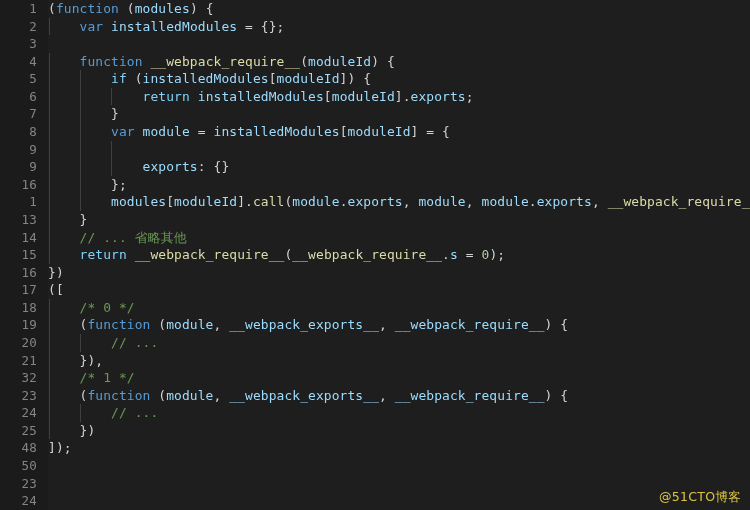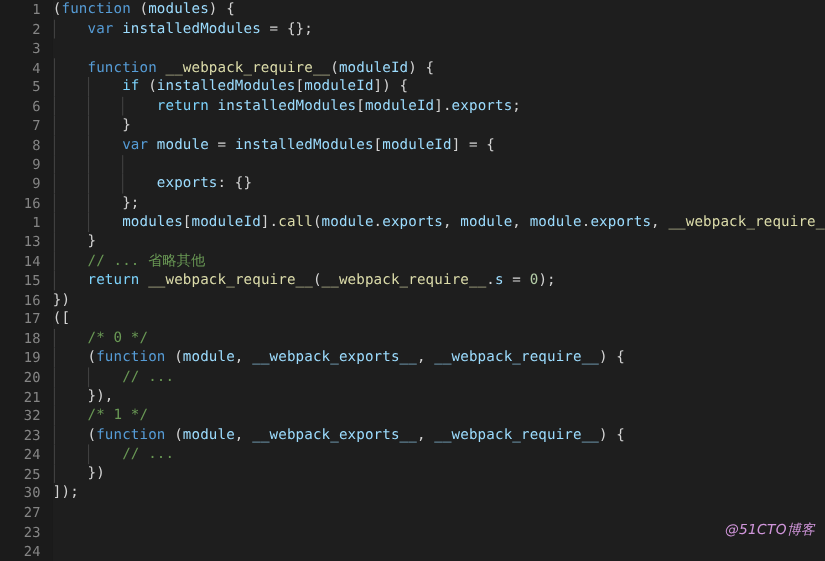--- a/index.html
+++ b/index.html
@@ -82,28 +82,27 @@
   .var  { color: #9cdcfe; }  
   .num  { color: #b5cea8; }  
   .com  { color: #6a9955; }  
   .pun  { color: #d4d4d4; }  
   .prop { color: #9cdcfe; }  
 
   
   .watermark {
     position: absolute;
     right: 9px;
-    bottom: 20px;
+    bottom: 4px;
     z-index: 5;
-    color: #f0abfc;
+    color: #fde047;
     font-size: 12.5px;
     font-family: "DejaVu Sans", "Liberation Sans", sans-serif;
     letter-spacing: 0.3px;
     opacity: 0.85;
-    font-style: italic;
   }
 </style>
 </head>
 <body>
 
 <div id="app">
 
   <div class="gutter" id="gutter">
       <div class="gutter-line">1</div>
       <div class="gutter-line">2</div>
@@ -123,22 +122,22 @@
       <div class="gutter-line">16</div>
       <div class="gutter-line">17</div>
       <div class="gutter-line">18</div>
       <div class="gutter-line">19</div>
       <div class="gutter-line">20</div>
       <div class="gutter-line">21</div>
       <div class="gutter-line">32</div>
       <div class="gutter-line">23</div>
       <div class="gutter-line">24</div>
       <div class="gutter-line">25</div>
-      <div class="gutter-line">30</div>
-      <div class="gutter-line">27</div>
+      <div class="gutter-line">48</div>
+      <div class="gutter-line">50</div>
       <div class="gutter-line">23</div>
       <div class="gutter-line">24</div>
     </div>
 
   <div class="code" id="code">
       <div class="line"><span class="guides"></span><span class="txt"><span class="pun">(</span><span class="kw">function</span><span class="pun"> (</span><span class="var">modules</span><span class="pun">) {</span></span></div>
       <div class="line"><span class="guides"><span class="guide" style="left: 0.5px;"></span></span><span class="txt"><span class="pun">    </span><span class="kw">var</span><span class="pun"> </span><span class="var">installedModules</span><span class="pun"> = {};</span></span></div>
       <div class="line"><span class="guides"></span><span class="txt"></span></div>
       <div class="line"><span class="guides"><span class="guide" style="left: 0.5px;"></span></span><span class="txt"><span class="pun">    </span><span class="kw">function</span><span class="pun"> </span><span class="fn">__webpack_require__</span><span class="pun">(</span><span class="var">moduleId</span><span class="pun">) {</span></span></div>
       <div class="line"><span class="guides"><span class="guide" style="left: 0.5px;"></span><span class="guide" style="left: 31.54px;"></span></span><span class="txt"><span class="pun">        </span><span class="ctl">if</span><span class="pun"> (</span><span class="var">installedModules</span><span class="pun">[</span><span class="var">moduleId</span><span class="pun">]) {</span></span></div>

